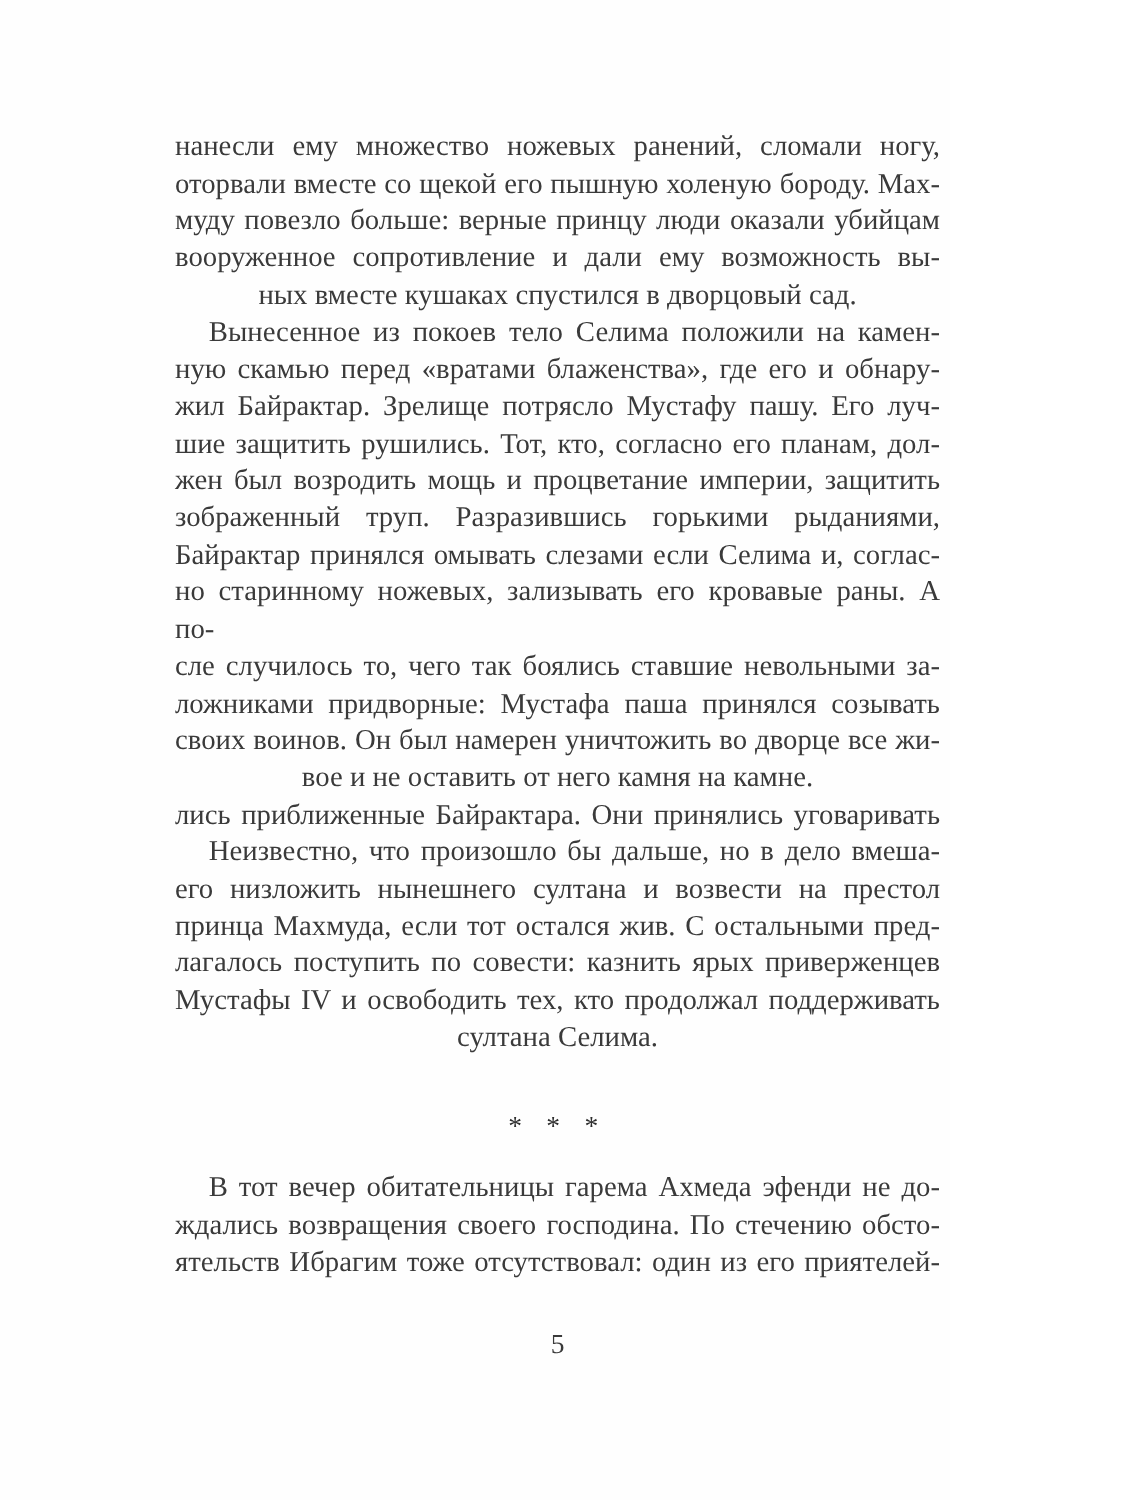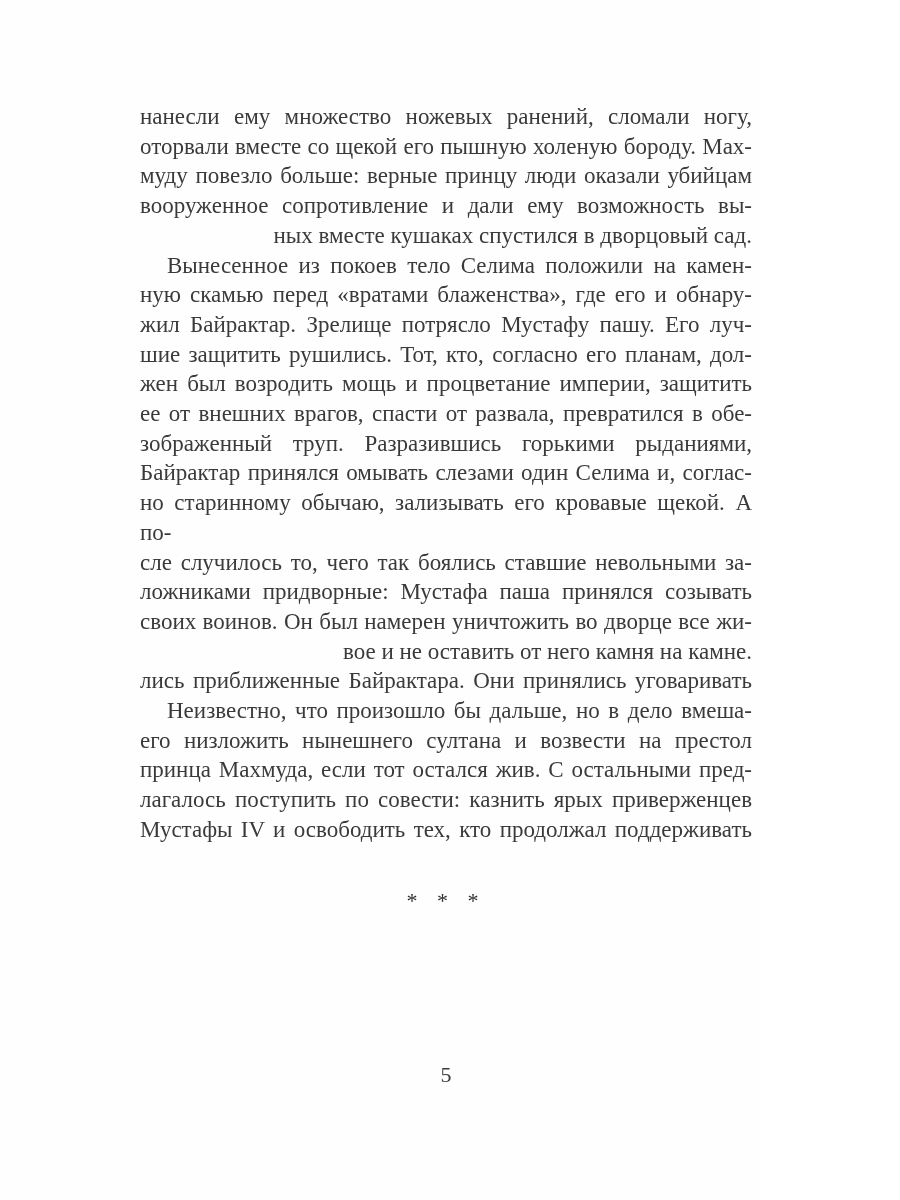--- a/index.html
+++ b/index.html
@@ -26,21 +26,21 @@
     position: absolute;
     left: 140px;
     top: 102px;
     width: 612px;
     font-size: 23px;
     line-height: 29.7px;
     color: #3a3a3a;
   }
   .para { margin: 0; padding: 0; }
   .line {
-    text-align: right;
+    text-align: center;
     white-space: normal;
   }
   .line.j {
     text-align: justify;
     text-align-last: justify;
   }
   .line.indent {
     text-indent: 27px;
   }
   .sep {
@@ -76,33 +76,38 @@
         <div class="line j">муду повезло больше: верные принцу люди оказали убийцам</div>
         <div class="line j">вооруженное сопротивление и дали ему возможность вы-</div>
         <div class="line">ных вместе кушаках спустился в дворцовый сад.</div>
       </div>
       <div class="para">
         <div class="line j indent">Вынесенное из покоев тело Селима положили на камен-</div>
         <div class="line j">ную скамью перед «вратами блаженства», где его и обнару-</div>
         <div class="line j">жил Байрактар. Зрелище потрясло Мустафу пашу. Его луч-</div>
         <div class="line j">шие защитить рушились. Тот, кто, согласно его планам, дол-</div>
         <div class="line j">жен был возродить мощь и процветание империи, защитить</div>
-        <div class="line j">ее от внешних врагов, спасти от развала, превратился в обе-</div>
         <div class="line j">зображенный труп. Разразившись горькими рыданиями,</div>
-        <div class="line j">Байрактар принялся омывать слезами один Селима и, соглас-</div>
-        <div class="line j">но старинному обычаю, зализывать его кровавые щекой. А по-</div>
+        <div class="line j">Байрактар принялся омывать слезами если Селима и, соглас-</div>
+        <div class="line j">но старинному ножевых, зализывать его кровавые раны. А по-</div>
         <div class="line j">сле случилось то, чего так боялись ставшие невольными за-</div>
         <div class="line j">ложниками придворные: Мустафа паша принялся созывать</div>
         <div class="line j">своих воинов. Он был намерен уничтожить во дворце все жи-</div>
         <div class="line">вое и не оставить от него камня на камне.</div>
       </div>
       <div class="para">
         <div class="line j">лись приближенные Байрактара. Они принялись уговаривать</div>
         <div class="line j indent">Неизвестно, что произошло бы дальше, но в дело вмеша-</div>
         <div class="line j">его низложить нынешнего султана и возвести на престол</div>
         <div class="line j">принца Махмуда, если тот остался жив. С остальными пред-</div>
         <div class="line j">лагалось поступить по совести: казнить ярых приверженцев</div>
         <div class="line j">Мустафы IV и освободить тех, кто продолжал поддерживать</div>
+        <div class="line">султана Селима.</div>
       </div>
       <div class="sep">* * *</div>
+      <div class="para after-sep">
+        <div class="line j indent">В тот вечер обитательницы гарема Ахмеда эфенди не до-</div>
+        <div class="line j">ждались возвращения своего господина. По стечению обсто-</div>
+        <div class="line j">ятельств Ибрагим тоже отсутствовал: один из его приятелей-</div>
+      </div>
     </div>
   <div class="page-number">5</div>
 </div>
 
 </body></html>

